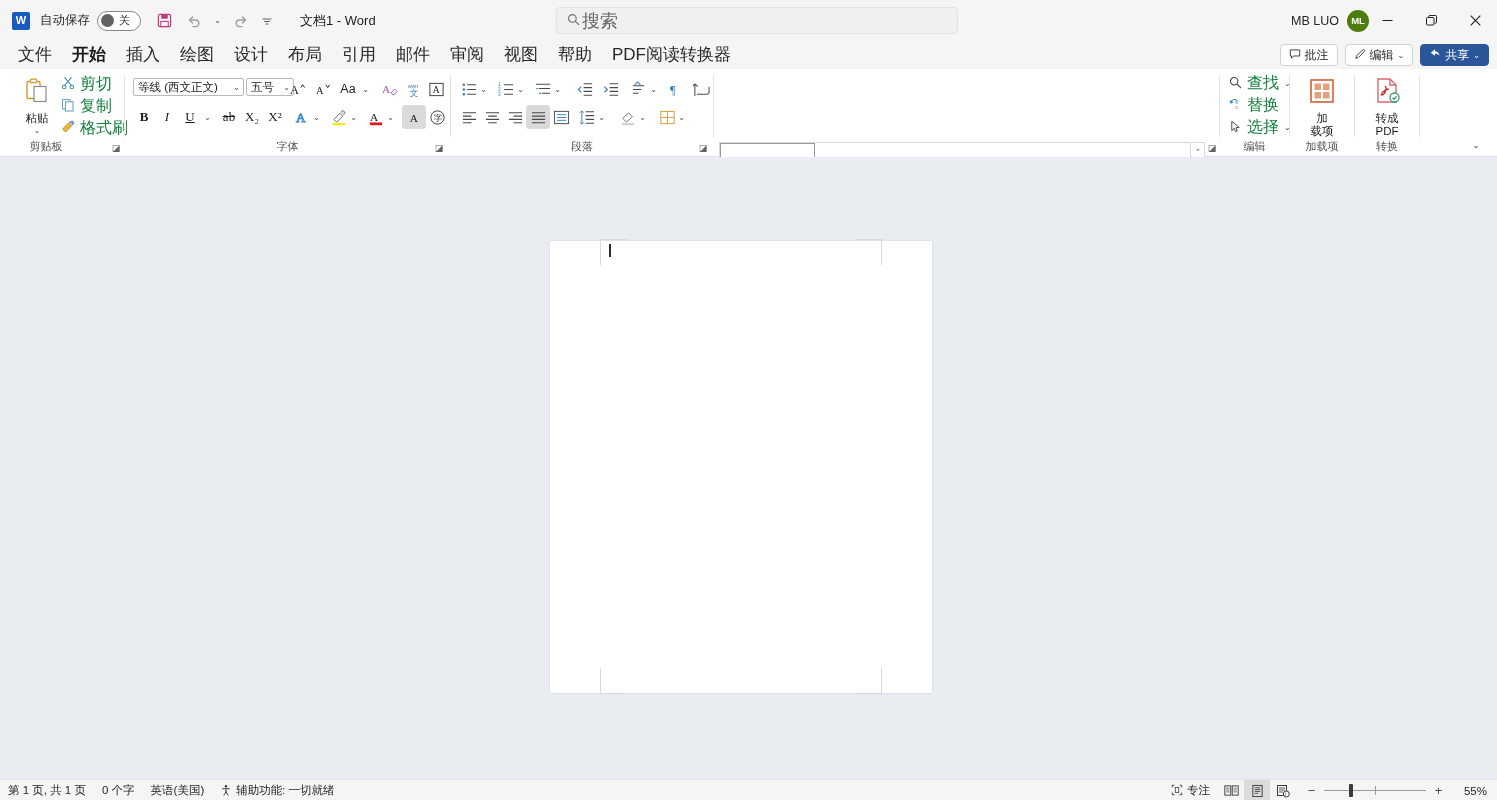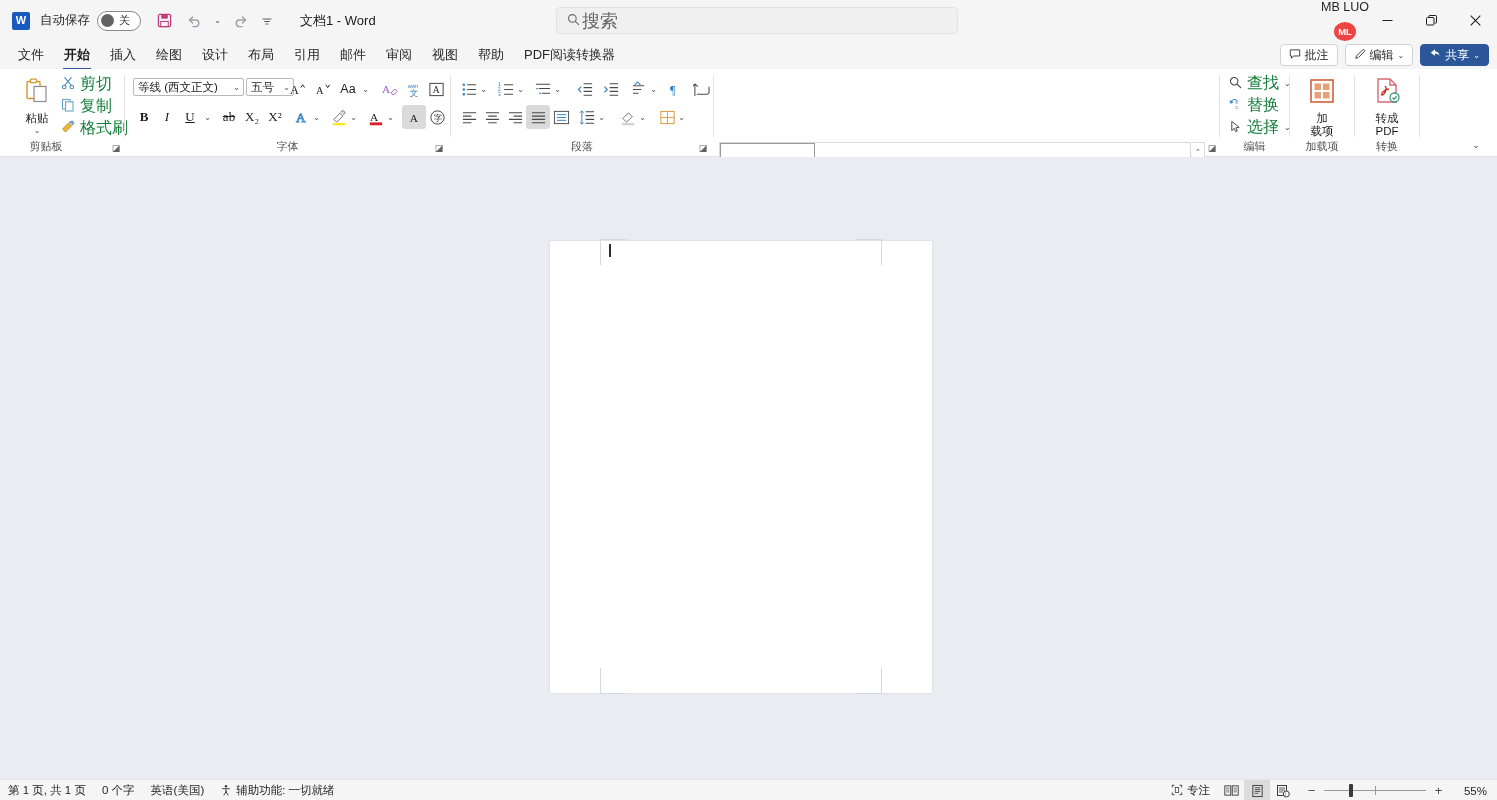--- a/index.html
+++ b/index.html
@@ -48,45 +48,45 @@
     font-size: 13px; color: #1b1b1b; margin-left: 24px; white-space: nowrap;
   }
   .searchbox {
     position: absolute; left: 556px; top: 7px; width: 402px; height: 27px;
     background: #f0f0f0; border: 1px solid #e2e2e2; border-radius: 4px;
     display: flex; align-items: center; padding-left: 10px;
   }
   .search-ph { font-size: 18px; color: #656565; margin-left: 2px; text-align: center; }
   .user-area {
     position: absolute; right: 128px; top: 0; height: 41px;
-    display: flex; align-items: center; gap: 8px; flex-direction: column;
+    display: flex; align-items: center; gap: 8px;
   }
   .user-name { font-size: 12.5px; color: #252525; }
   .avatar {
     width: 22px; height: 22px; border-radius: 50%;
-    background: #ef4444; color: #fff;
+    background: #4d7c0f; color: #fff;
     font-size: 9.5px; font-weight: bold;
     display: flex; align-items: center; justify-content: center;
   }
   .wincontrols {
     position: absolute; right: 0; top: 0; height: 41px; display: flex;
   }
   .wc-btn {
     width: 44px; height: 41px;
     display: flex; align-items: center; justify-content: center;
   }
 
   
   .tabstrip {
     position: absolute; left: 0; top: 41px; width: 1497px; height: 28px;
     background: #f5f5f5;
     display: flex; align-items: center; padding-left: 8px;
   }
   .tab {
-    font-size: 13px; color: #272727; padding: 3px 10px 4px;
+    font-size: 17px; color: #272727; padding: 3px 10px 4px;
     position: relative; white-space: nowrap; cursor: default;
   }
   .tab.active { font-weight: bold; color: #1b1b1b; }
   .tab.active::after {
     content: ""; position: absolute; left: 9px; right: 9px; bottom: -2px;
     height: 2px; background: #2b579a;
   }
   .tab-right {
     position: absolute; right: 8px; top: 3px;
     display: flex; align-items: center; gap: 7px;

